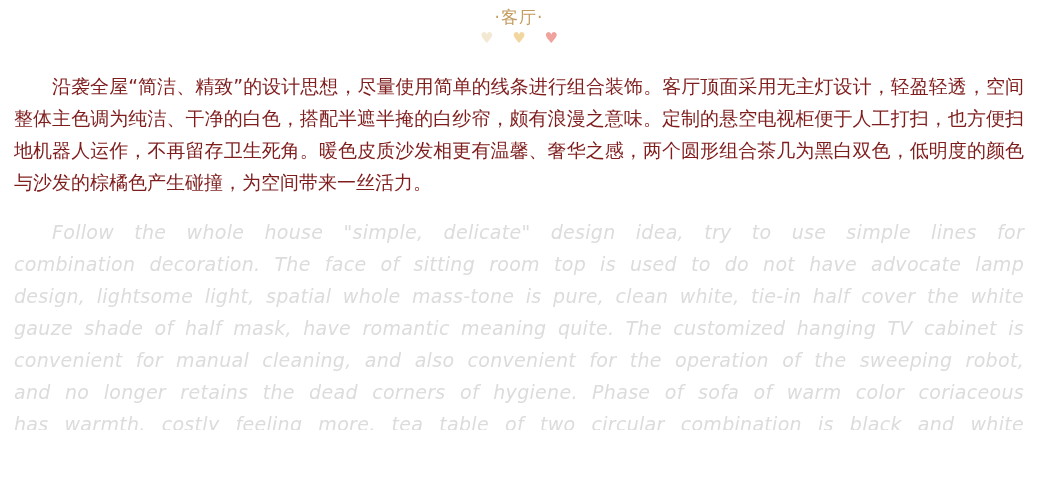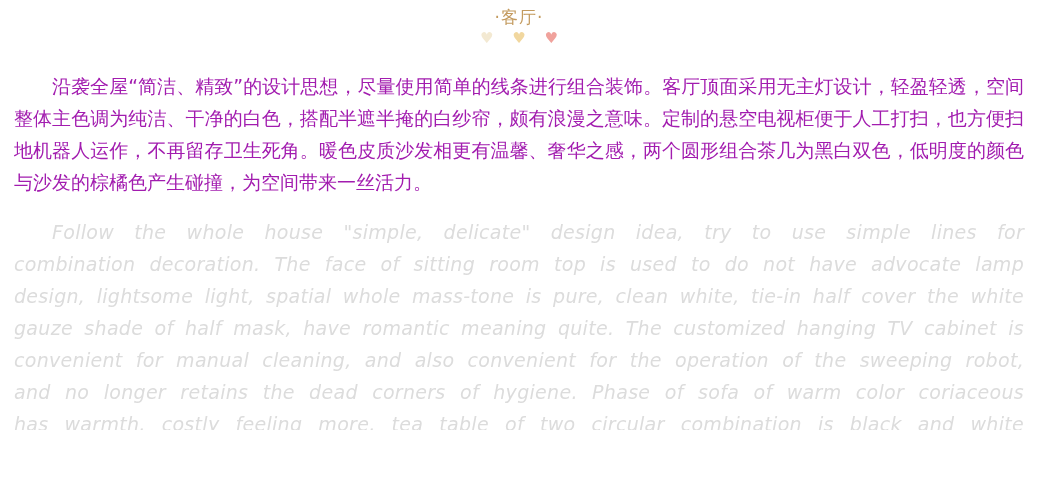--- a/index.html
+++ b/index.html
@@ -60,17 +60,17 @@
 
   <div class="header">
     <div class="title" style="color: rgb(195, 154, 94);">·客厅·</div>
     <div class="hearts">
       <span class="heart" style="color: rgb(243, 233, 210);">♥</span>
       <span class="heart" style="color: rgb(241, 215, 159);">♥</span>
       <span class="heart" style="color: rgb(240, 162, 156);">♥</span>
     </div>
   </div>
 
-  <p class="cn-paragraph" style="color: #a21caf;">沿袭全屋“简洁、精致”的设计思想，尽量使用简单的线条进行组合装饰。客厅顶面采用无主灯设计，轻盈轻透，空间整体主色调为纯洁、干净的白色，搭配半遮半掩的白纱帘，颇有浪漫之意味。定制的悬空电视柜便于人工打扫，也方便扫地机器人运作，不再留存卫生死角。暖色皮质沙发相更有温馨、奢华之感，两个圆形组合茶几为黑白双色，低明度的颜色与沙发的棕橘色产生碰撞，为空间带来一丝活力。</p>
+  <p class="cn-paragraph" style="color: #7f1d1d;">沿袭全屋“简洁、精致”的设计思想，尽量使用简单的线条进行组合装饰。客厅顶面采用无主灯设计，轻盈轻透，空间整体主色调为纯洁、干净的白色，搭配半遮半掩的白纱帘，颇有浪漫之意味。定制的悬空电视柜便于人工打扫，也方便扫地机器人运作，不再留存卫生死角。暖色皮质沙发相更有温馨、奢华之感，两个圆形组合茶几为黑白双色，低明度的颜色与沙发的棕橘色产生碰撞，为空间带来一丝活力。</p>
 
   <p class="en-paragraph" style="color: rgb(220, 220, 220);">Follow the whole house "simple, delicate" design idea, try to use simple lines for combination decoration. The face of sitting room top is used to do not have advocate lamp design, lightsome light, spatial whole mass-tone is pure, clean white, tie-in half cover the white gauze shade of half mask, have romantic meaning quite. The customized hanging TV cabinet is convenient for manual cleaning, and also convenient for the operation of the sweeping robot, and no longer retains the dead corners of hygiene. Phase of sofa of warm color coriaceous has warmth, costly feeling more, tea table of two circular combination is black and white double color, the brown orange of the color of low brightness and sofa produces collision, bring a vigor for the space.</p>
 
 </div>
 
 </body></html>

